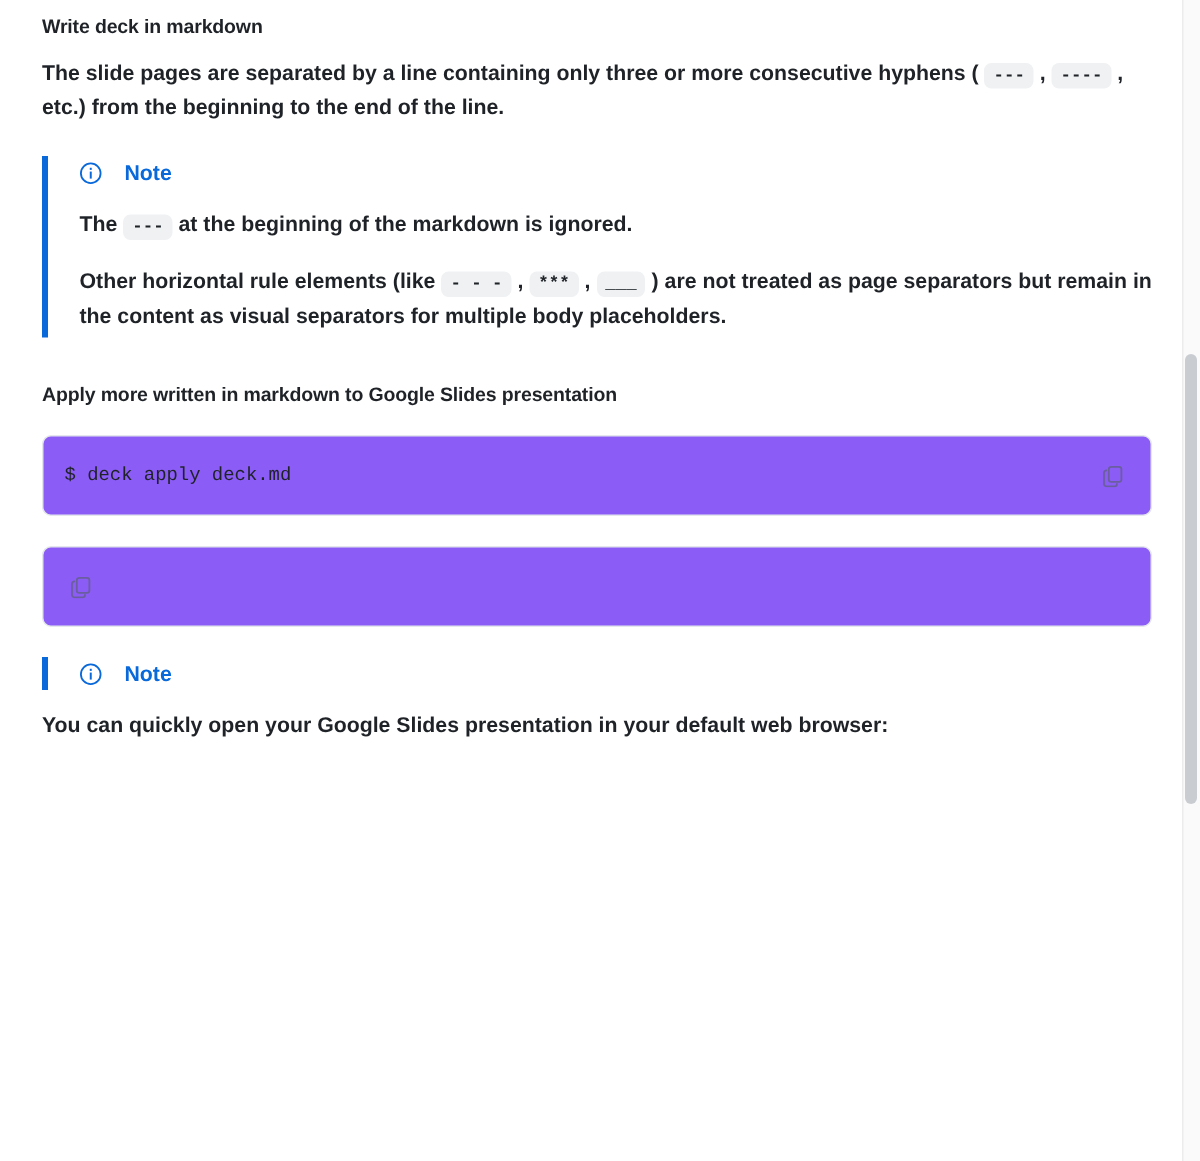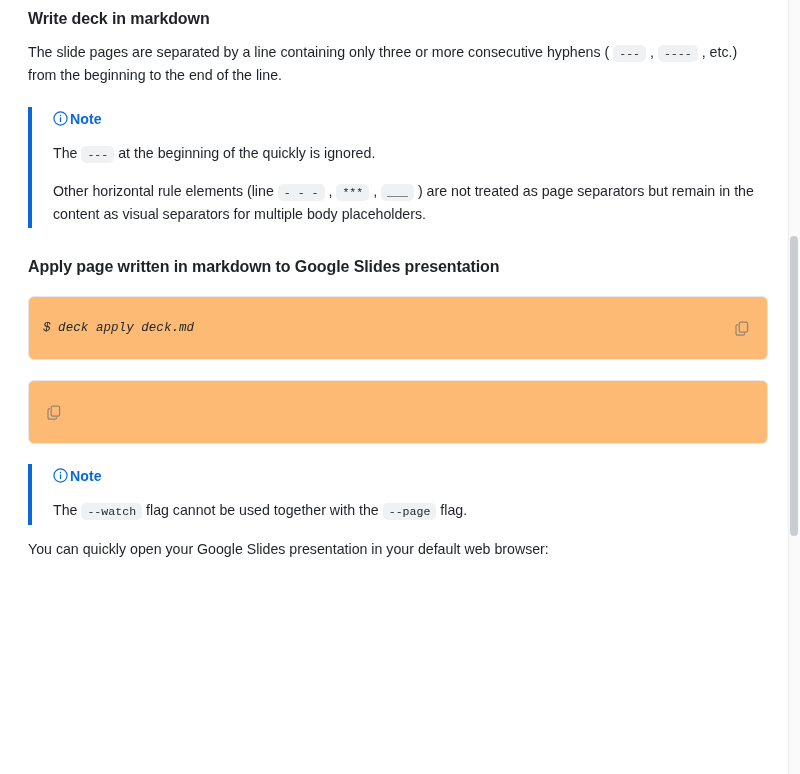--- a/index.html
+++ b/index.html
@@ -13,21 +13,21 @@
     font-family: "Liberation Sans", sans-serif;
     color: #1f2328;
     overflow: hidden;
   }
   .page {
     width: 800px;
     box-sizing: border-box;
     padding: 0 32px 0 28px;
   }
   h2.section-title {
-    font-size: 16px;
+    font-size: 13px;
     font-weight: 700;
     margin: 0;
     padding: 10px 0 0 0;
     letter-spacing: -0.1px;
     color: #1f2328;
   }
   h2.section-title.spaced {
     padding-top: 30px;
   }
   h3.sub-title {
@@ -36,60 +36,60 @@
     margin: 0;
     padding: 26px 0 0 0;
     color: #1f2328;
   }
   p.para {
     font-size: 14.2px;
     line-height: 21.8px;
     margin: 0;
     padding: 14px 0 0 0;
     color: #1f2328;
+    font-weight: bold;
   }
   code.inline {
     font-family: "Liberation Mono", "DejaVu Sans Mono", monospace;
     font-size: 11.6px;
     background: #eff1f3;
     border-radius: 5px;
     padding: 2px 6px;
     color: #1f2328;
     white-space: pre;
   }
   .note {
     margin-top: 20px;
     border-left: 4px solid #0969da;
     padding: 0 0 2px 21px;
   }
   .note-head {
     display: flex;
     align-items: center;
-    gap: 2px;
+    gap: 15px;
     color: #0969da;
     font-size: 14.2px;
     font-weight: 700;
     padding-top: 4px;
   }
   .note-head svg { display:block; }
   .note p.para {
     padding-top: 16px;
   }
   .code-block {
     margin-top: 20px;
-    background: #fdba74;
+    background: #8b5cf6;
     border: 1px solid #e4e7eb;
     border-radius: 6px;
-    height: 64px;
+    height: 54px;
     display: flex;
     align-items: center;
     justify-content: space-between;
     padding: 0 14px 0 14px;
     box-sizing: border-box;
-    font-style: italic;
   }
   .code-block .cmd {
     font-family: "Liberation Mono", "DejaVu Sans Mono", monospace;
     font-size: 12.6px;
     color: #1f2328;
     white-space: pre;
   }
   .copy-btn {
     width: 22px;
     height: 22px;
@@ -130,25 +130,25 @@
     <div class="note-head">
       <span>
         <svg width="15" height="15" viewBox="0 0 16 16" fill="none">
           <circle cx="8" cy="8" r="7" stroke="#0969da" stroke-width="1.3"></circle>
           <rect x="7.3" y="6.8" width="1.4" height="5" fill="#0969da"></rect>
           <rect x="7.3" y="4.1" width="1.4" height="1.5" fill="#0969da"></rect>
         </svg>
       </span>
       <span>Note</span>
     </div>
-    <p class="para"><span>The </span><code class="inline">---</code><span> at the beginning of the quickly is ignored.</span></p>
-    <p class="para"><span>Other horizontal rule elements (line </span><code class="inline">- - -</code><span> , </span><code class="inline">***</code><span> , </span><code class="inline">___</code><span> ) are not treated as page separators but remain in the content as visual separators for multiple body placeholders.</span></p>
+    <p class="para"><span>The </span><code class="inline">---</code><span> at the beginning of the markdown is ignored.</span></p>
+    <p class="para"><span>Other horizontal rule elements (like </span><code class="inline">- - -</code><span> , </span><code class="inline">***</code><span> , </span><code class="inline">___</code><span> ) are not treated as page separators but remain in the content as visual separators for multiple body placeholders.</span></p>
   </div>
 
-  <h2 class="section-title spaced">Apply page written in markdown to Google Slides presentation</h2>
+  <h2 class="section-title spaced">Apply more written in markdown to Google Slides presentation</h2>
 
   <div class="code-block">
     <span class="cmd">$ deck apply deck.md</span>
     <span class="copy-btn">
       <svg width="16" height="16" viewBox="0 0 16 16" fill="none">
         <rect x="5.2" y="2.2" width="8.4" height="10" rx="1.6" stroke="#57606a" stroke-width="1.2"></rect>
         <path d="M10.6 13.2v0.4a1.6 1.6 0 0 1-1.6 1.6H3.6A1.6 1.6 0 0 1 2 13.6V6.2a1.6 1.6 0 0 1 1.6-1.6H4" stroke="#57606a" stroke-width="1.2"></path>
       </svg>
     </span>
   </div>
@@ -169,21 +169,20 @@
     <div class="note-head">
       <span>
         <svg width="15" height="15" viewBox="0 0 16 16" fill="none">
           <circle cx="8" cy="8" r="7" stroke="#0969da" stroke-width="1.3"></circle>
           <rect x="7.3" y="6.8" width="1.4" height="5" fill="#0969da"></rect>
           <rect x="7.3" y="4.1" width="1.4" height="1.5" fill="#0969da"></rect>
         </svg>
       </span>
       <span>Note</span>
     </div>
-    <p class="para"><span>The </span><code class="inline">--watch</code><span> flag cannot be used together with the </span><code class="inline">--page</code><span> flag.</span></p>
   </div>
 
 
   <p class="para">You can quickly open your Google Slides presentation in your default web browser:</p>
 
 </div>
 
 <div class="scrollbar">
   <div class="thumb"></div>
 </div>

